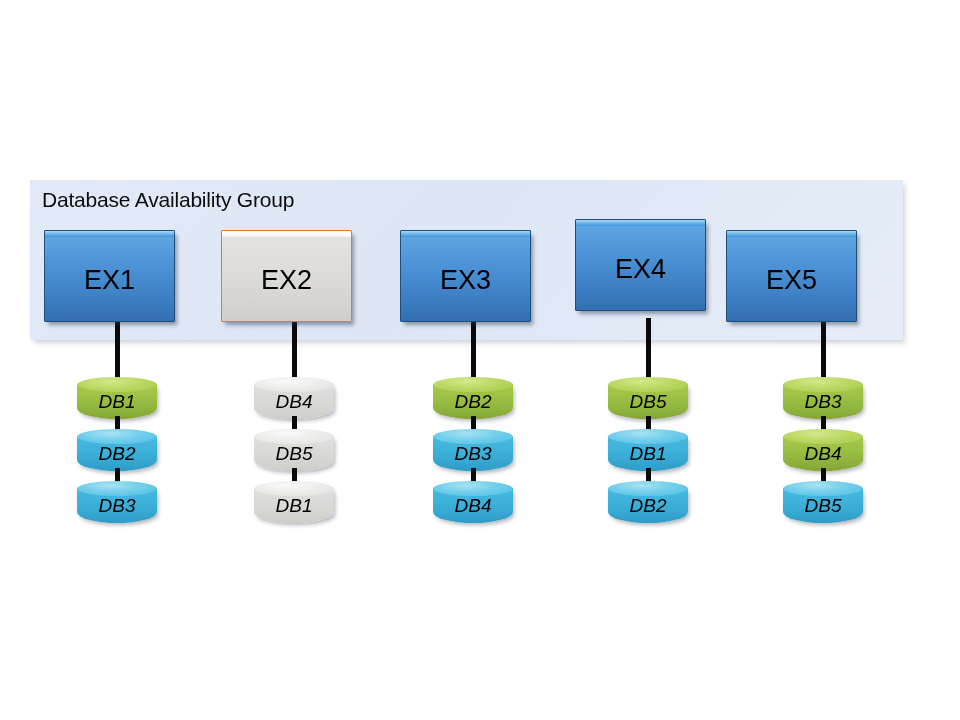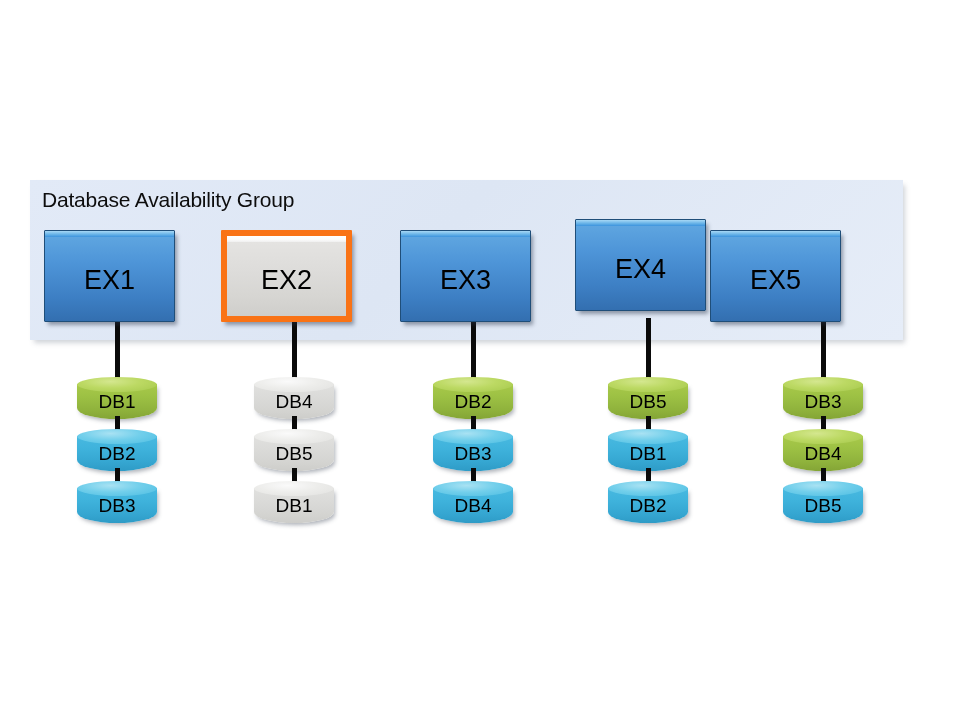--- a/index.html
+++ b/index.html
@@ -86,21 +86,21 @@
   .server-box.blue .lip {
     background: linear-gradient(180deg, #a7d8f5 0%, #69b4e8 55%, #3c93dd 100%);
     border-bottom: 1px solid #2a6fae;
   }
   .server-box.blue .face {
     background: linear-gradient(180deg, #5ea5e0 0%, #4e95d8 30%, #3d7fc4 72%, #336fb0 100%);
   }
 
   
   .server-box.grey {
-    border: 6px solid #f97316;
+    border: 1px solid #f97316;
   }
   .server-box.grey .lip {
     background: linear-gradient(180deg, #ffffff 0%, #fbfbfb 60%, #efefef 100%);
     border-bottom: 1px solid #cfcfcf;
   }
   .server-box.grey .face {
     background: linear-gradient(180deg, #e4e3e1 0%, #dddcda 40%, #d6d5d2 75%, #cfcecb 100%);
   }
 
   
@@ -108,20 +108,21 @@
     position: absolute;
     width: 5px;
     background: #0a0a0a;
   }
 
   
   .db {
     position: absolute;
     width: 80px;
     height: 34px;
+    font-style: italic;
   }
   .db .body {
     position: absolute;
     left: 0;
     top: 7px;
     width: 80px;
     height: 35px;
     border-radius: 0 0 40px 40px / 0 0 11px 11px;
     box-shadow: 2px 3px 4px -1px rgba(60,70,85,0.42);
   }
@@ -272,21 +273,21 @@
         <div class="cap"></div>
         <div class="label">DB1</div>
       </div>
       <div class="connector" style="left: 645.5px; top: 468px; height: 18px;"></div>
       <div class="db cyan" style="left: 608px; top: 481px;">
         <div class="body"></div>
         <div class="cap"></div>
         <div class="label">DB2</div>
       </div>
       <div class="connector" style="left: 820.5px; top: 318px; height: 65px;"></div>
-      <div class="server-box blue" style="left: 710px; top: 230px;">
+      <div class="server-box blue" style="left: 726px; top: 230px;">
         <div class="lip"></div>
         <div class="face">
           <span class="label">EX5</span>
         </div>
       </div>
       <div class="db green" style="left: 783px; top: 377px;">
         <div class="body"></div>
         <div class="cap"></div>
         <div class="label">DB3</div>
       </div>

